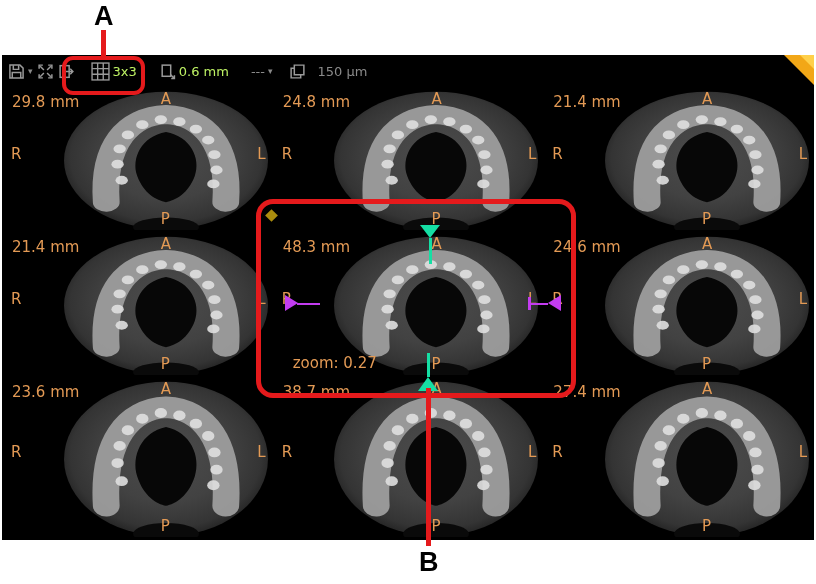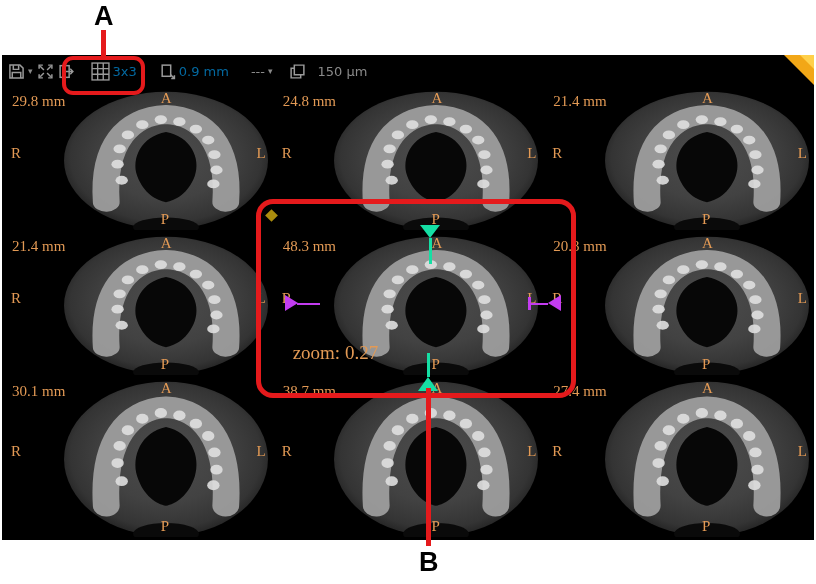--- a/index.html
+++ b/index.html
@@ -6,39 +6,39 @@
   body{width:816px;height:584px;background:#ffffff;font-family:"DejaVu Sans",sans-serif;position:relative;overflow:hidden;}
 
   
   .app{position:absolute;left:2px;top:55px;width:812px;height:485px;background:#000;overflow:hidden;}
 
   
   .toolbar{position:absolute;left:0;top:0;width:100%;height:33px;display:flex;align-items:center;gap:4px;padding-left:6px;box-sizing:border-box;}
   .tbtn{display:flex;align-items:center;gap:3px;color:#a8a8a8;}
   .tbtn svg{display:block;}
   .caret{color:#8a8a8a;font-size:9px;line-height:1;}
-  .tlabel{color:#0369a1;font-size:13px;white-space:nowrap;}
+  .tlabel{color:#bef264;font-size:13px;white-space:nowrap;}
   .tlabel.dim{color:#8a8a8a;}
   .sp8{width:8px;} .sp14{width:14px;} .sp6{width:6px;}
 
   
   .corner{position:absolute;right:0;top:0;width:0;height:0;border-top:30px solid #f2a717;border-left:30px solid transparent;}
   .corner2{position:absolute;right:0;top:0;width:0;height:0;border-top:14px solid #ffd04a;border-left:14px solid transparent;}
 
   
-  .grid{position:absolute;left:0;top:33px;width:100%;height:452px;display:grid;grid-template-columns:1fr 1fr 1fr;grid-template-rows:145px 145px 1fr;font-family:Liberation Serif, serif;}
+  .grid{position:absolute;left:0;top:33px;width:100%;height:452px;display:grid;grid-template-columns:1fr 1fr 1fr;grid-template-rows:145px 145px 1fr;}
   .cell{position:relative;}
   .scan{position:absolute;left:calc(60.5% - 103px);top:3px;bottom:3px;width:206px;height:calc(100% - 6px);z-index:1;}
   .dist{position:absolute;left:10px;top:5px;color:#e39a55;font-size:15px;z-index:2;white-space:nowrap;}
   .olab{position:absolute;color:#e39a55;font-size:15px;z-index:2;}
   .olab.a{left:calc(60.5% - 5px);top:2px;}
   .olab.p{left:calc(60.5% - 5px);bottom:5px;}
   .olab.r{left:9px;top:calc(45% - 8px);}
   .olab.l{right:7px;top:calc(45% - 8px);}
-  .zoomlab{position:absolute;left:20px;bottom:14px;color:#e39a55;font-size:19px;z-index:2;white-space:nowrap;}
+  .zoomlab{position:absolute;left:20px;bottom:6px;color:#e39a55;font-size:15px;z-index:2;white-space:nowrap;}
 
   
   .overlay{position:absolute;left:0;top:0;width:100%;height:100%;z-index:3;pointer-events:none;}
   .overlay .mk{position:absolute;pointer-events:auto;}
   .diamond{left:265px;top:156px;width:9px;height:9px;background:#ab8d0e;transform:rotate(45deg);}
   .tri-down{width:0;height:0;border-left:10px solid transparent;border-right:10px solid transparent;border-top:13px solid #15dfa4;}
   .tri-up{width:0;height:0;border-left:10px solid transparent;border-right:10px solid transparent;border-bottom:14px solid #15dfa4;}
   .gstem{position:absolute;width:3px;background:#15dfa4;}
   .gtop{left:418px;top:170px;}
   .gtop .gstem{left:9px;top:13px;height:26px;}
@@ -128,21 +128,21 @@
           <path d="M6.3 1 V17 M11.6 1 V17 M1 6.3 H17 M1 11.6 H17"></path>
       </svg>
       <span class="tlabel">3x3</span>
     </span>
     <span class="sp14"></span>
     <span class="tbtn">
       <svg width="17" height="17" viewBox="0 0 16 16" fill="none" stroke="#9a9a9a" stroke-width="1.4">
         <rect x="3" y="2" width="8" height="10.5"></rect>
           <path d="M11 11 l3.5 3.5 M14.5 11.5 v3 h-3"></path>
       </svg>
-      <span class="tlabel">0.9 mm</span>
+      <span class="tlabel">0.6 mm</span>
     </span>
     <span class="sp14"></span>
     <span class="tbtn">
       <span class="tlabel dim">---</span>
       <span class="caret">▾</span>
     </span>
     <span class="sp8"></span>
     <span class="tbtn">
       <svg width="17" height="17" viewBox="0 0 16 16" fill="none" stroke="#9a9a9a" stroke-width="1.4">
         <path d="M5 11 V2 h9 v9 z"></path>
@@ -210,32 +210,32 @@
       <span class="olab p">P</span>
       <span class="olab r">R</span>
       <span class="olab l">L</span>
       <span class="zoomlab">zoom: 0.27</span>
     </div>
 
     <div class="cell">
       <svg class="scan" viewBox="0 0 200 190" preserveAspectRatio="none">
           <use href="#sliceG"></use>
         </svg>
-      <span class="dist">20.3 mm</span>
-      <span class="olab a">A</span>
-      <span class="olab p">P</span>
-      <span class="olab r">R</span>
-      <span class="olab l">L</span>
-    </div>
-
-    <div class="cell">
-      <svg class="scan" viewBox="0 0 200 190" preserveAspectRatio="none">
-          <use href="#sliceG"></use>
-        </svg>
-      <span class="dist">30.1 mm</span>
+      <span class="dist">24.6 mm</span>
+      <span class="olab a">A</span>
+      <span class="olab p">P</span>
+      <span class="olab r">R</span>
+      <span class="olab l">L</span>
+    </div>
+
+    <div class="cell">
+      <svg class="scan" viewBox="0 0 200 190" preserveAspectRatio="none">
+          <use href="#sliceG"></use>
+        </svg>
+      <span class="dist">23.6 mm</span>
       <span class="olab a">A</span>
       <span class="olab p">P</span>
       <span class="olab r">R</span>
       <span class="olab l">L</span>
     </div>
 
     <div class="cell">
       <svg class="scan" viewBox="0 0 200 190" preserveAspectRatio="none">
           <use href="#sliceG"></use>
         </svg>

